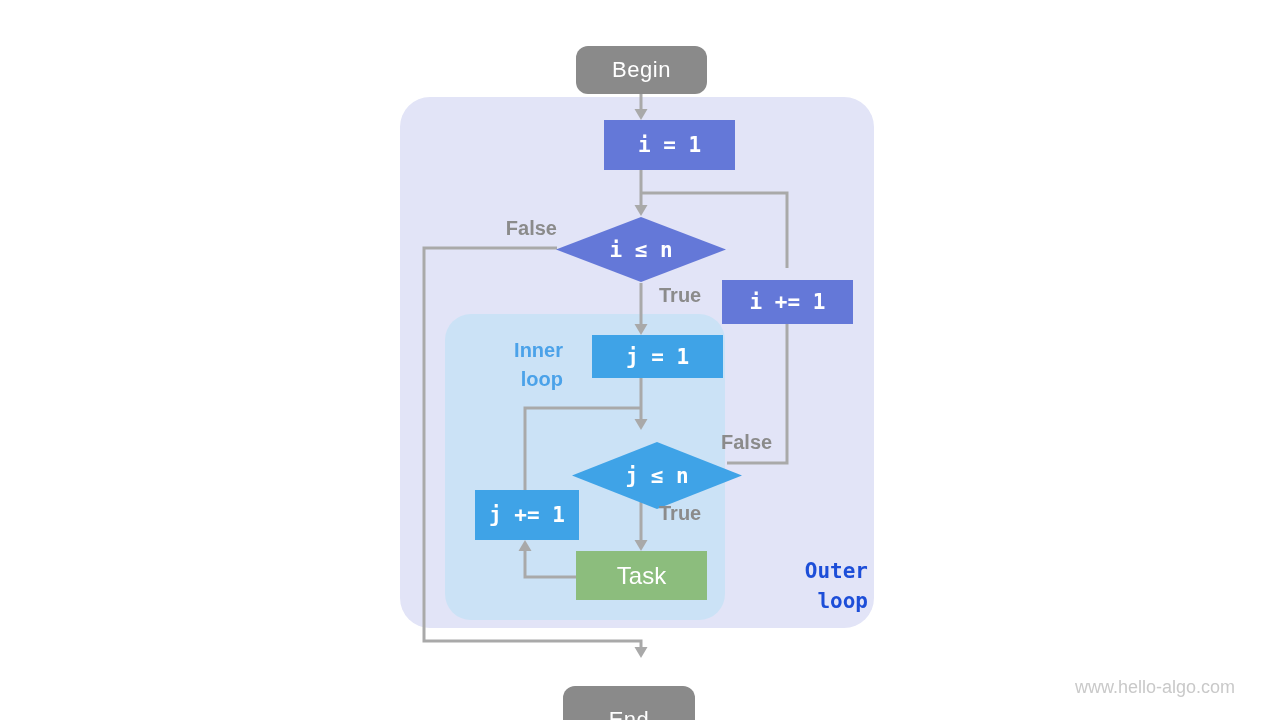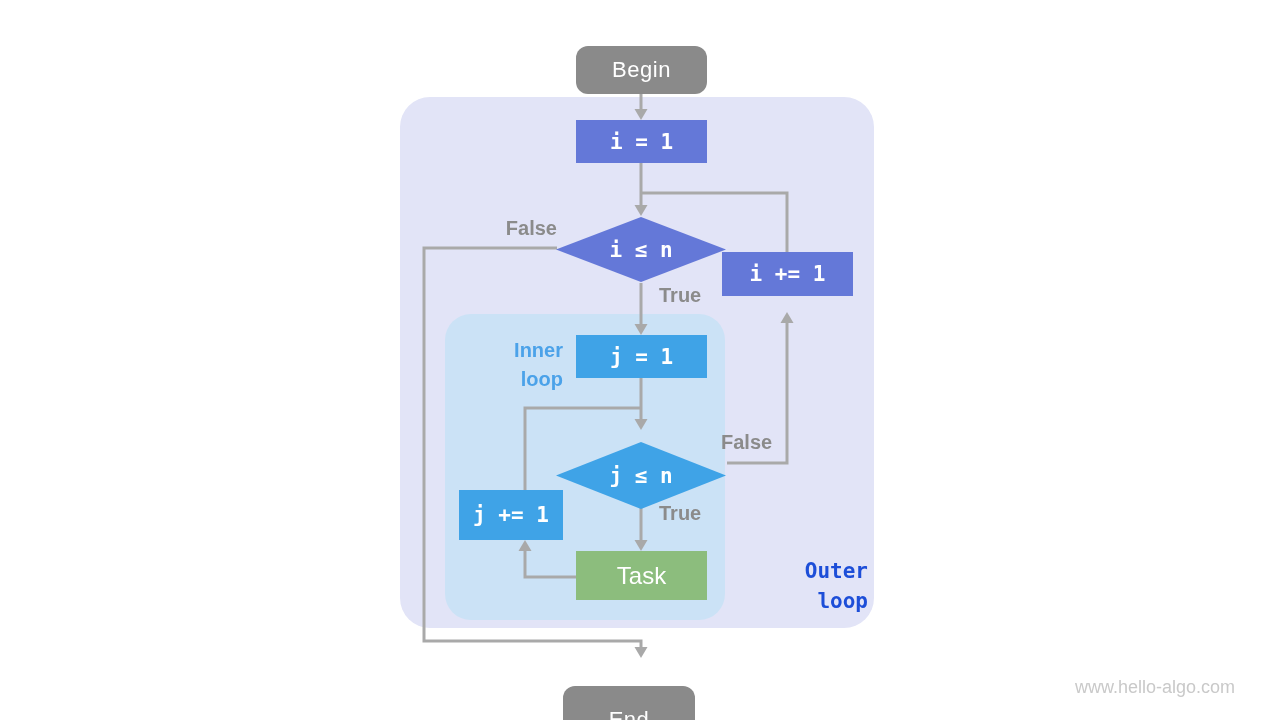--- a/index.html
+++ b/index.html
@@ -32,26 +32,26 @@
   }
   .terminal {
     background: #8A8A8A; border-radius: 12px;
     font-size: 22px; font-weight: 500; letter-spacing: 0.5px; margin-top: 28px;
   }
   .mono-text {
     font-family: "DejaVu Sans Mono", monospace;
     font-weight: 700; font-size: 21px;
   }
   .outer-node { background: #6478D8; }
-  .inner-node { background: #3FA3E7; }
+  .inner-node { background: #3FA3E7; margin-left: 16px; }
   .diamond { clip-path: polygon(50% 0, 100% 50%, 50% 100%, 0 50%); }
   #node-begin  { left: 576px; top: 18px;  width: 131px; height: 48px; }
-  #node-init-i { left: 576px; top: 120px; width: 131px; height: 43px; }
+  #node-init-i { left: 604px; top: 120px; width: 131px; height: 50px; }
   #node-cond-i { left: 556px; top: 217px; width: 170px; height: 65px; }
-  #node-inc-i  { left: 722px; top: 252px; width: 131px; height: 44px; }
+  #node-inc-i  { left: 722px; top: 280px; width: 131px; height: 44px; }
   #node-init-j { left: 576px; top: 335px; width: 131px; height: 43px; }
   #node-cond-j { left: 556px; top: 442px; width: 170px; height: 67px; }
   #node-inc-j  { left: 459px; top: 490px; width: 104px; height: 50px; }
   #node-task   { left: 576px; top: 551px; width: 131px; height: 49px;
                  background: #8CBD7D; font-size: 24px; font-weight: 500; }
   #node-end    { left: 563px; top: 658px; width: 132px; height: 67px; }
 
   .edge-label {
     position: absolute; z-index: 3;
     font-weight: 700; font-size: 20px; color: #8B8B8B;

